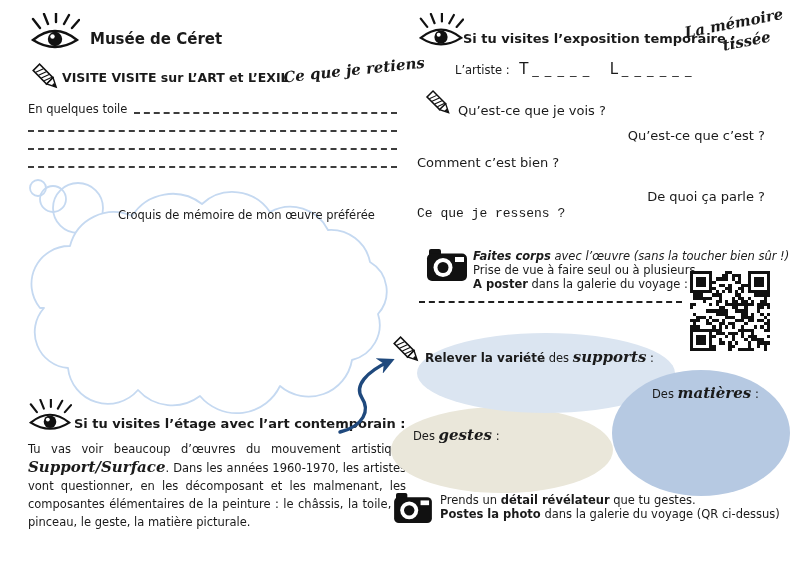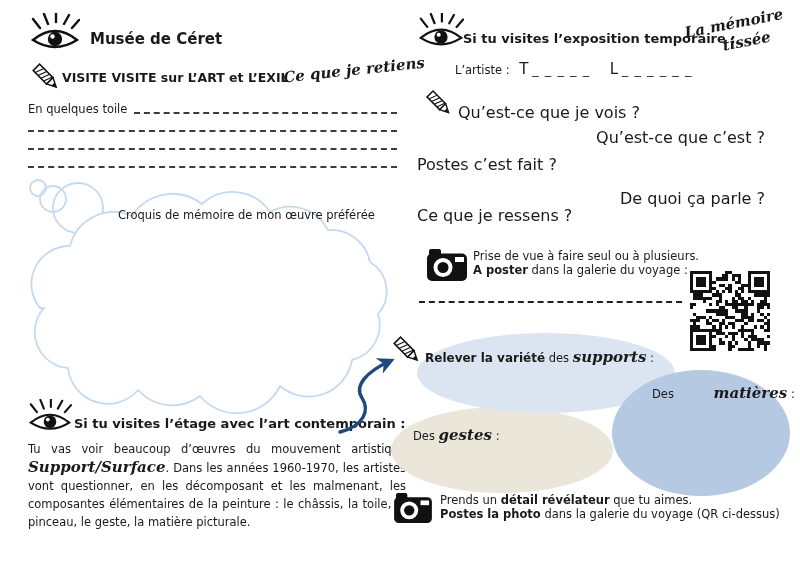--- a/index.html
+++ b/index.html
@@ -19,21 +19,21 @@
     font-family:"DejaVu Serif","Liberation Serif",serif;
     font-style:italic; font-weight:bold;
   }
   .script-note { font-size:15px; white-space:nowrap; }
   .write-line { border-bottom:2px dashed #3c3c3c; height:8px; }
   .sep-dashes { border-bottom:2px dashed #1f1f1f; height:6px; }
   .ellipse { border-radius:50%; }
   .ell-supports { background:#dbe5f1; }
   .ell-matieres { background:#b6c9e2; }
   .ell-gestes  { background:#eae7da; }
-  .qnum { font-size:16px; white-space:nowrap; }
+  .qnum { font-size:13px; white-space:nowrap; }
   .para { font-size:11.5px; line-height:18px; text-align:justify; }
   .initial { font-size:15px; font-family:"DejaVu Sans",sans-serif; }
   .blanks { font-size:13px; letter-spacing:1px; }
   svg { display:block; }
 </style>
 </head>
 <body>
 
 <div id="page">
 
@@ -127,32 +127,33 @@
   <svg class="abs" style="left:424px; top:88px;" width="32" height="32" viewBox="0 0 34 34">
     <g transform="rotate(-45 17 17)">
       <rect x="12.5" y="2" width="9" height="19" fill="#fff" stroke="#111" stroke-width="1.6"></rect>
       <path d="M13,5 L21,8 M13,9 L21,12 M13,13 L21,16 M13,17 L21,20" stroke="#111" stroke-width="1.1"></path>
       <path d="M12.5,21 L21.5,21 L17,30 Z" fill="#fff" stroke="#111" stroke-width="1.4"></path>
       <path d="M15.2,25.5 L18.8,25.5 L17,30 Z" fill="#111"></path>
     </g>
   </svg>
   <div class="abs qnum" style="left:458px; top:103px;">Qu’est-ce que je vois ?</div>
   <div class="abs qnum" style="left:558px; top:128px; width:207px; text-align:right;">Qu’est-ce que c’est ?</div>
-  <div class="abs qnum" style="left:417px; top:155px;">Postes c’est fait ?</div>
+  <div class="abs qnum" style="left:417px; top:155px;">Comment c’est bien ?</div>
   <div class="abs qnum" style="left:558px; top:189px; width:207px; text-align:right;">De quoi ça parle ?</div>
-  <div class="abs qnum" style="left:417px; top:206px;">Ce que je ressens ?</div>
+  <div class="abs qnum" style="left:417px; top:206px;font-family:Liberation Mono, monospace;">Ce que je ressens ?</div>
 
   <svg class="abs" style="left:426px; top:247px;" width="42" height="36" viewBox="0 0 42 36">
     <rect x="3" y="2" width="12" height="9" rx="2" fill="#111"></rect>
     <rect x="1" y="6.5" width="40" height="27.5" rx="5" fill="#111"></rect>
     <rect x="29" y="10" width="9" height="5" fill="#fff"></rect>
     <circle cx="17" cy="20.5" r="9.5" fill="#fff"></circle>
     <circle cx="17" cy="20.5" r="5.5" fill="#111"></circle>
   </svg>
   <div class="abs txt" style="left:473px; top:249px;">
+    <div><span class="b i">Faites corps</span><span class="i"> avec l’œuvre (sans la toucher bien sûr !)</span></div>
     <div>Prise de vue à faire seul ou à plusieurs.</div>
     <div><span class="b">A poster</span><span> dans la galerie du voyage :</span></div>
   </div>
   <div class="abs sep-dashes" style="left:419px; top:297px; width:263px;"></div>
 
   <svg class="abs" style="left:690px; top:271px; shape-rendering:crispEdges;" width="80" height="80" viewBox="0 0 25 25" id="qr">
       <rect x="0" y="0" width="1" height="1" fill="#111"></rect>
       <rect x="1" y="0" width="1" height="1" fill="#111"></rect>
       <rect x="2" y="0" width="1" height="1" fill="#111"></rect>
       <rect x="3" y="0" width="1" height="1" fill="#111"></rect>
@@ -481,31 +482,31 @@
       <rect x="12.5" y="2" width="9" height="19" fill="#fff" stroke="#111" stroke-width="1.6"></rect>
       <path d="M13,5 L21,8 M13,9 L21,12 M13,13 L21,16 M13,17 L21,20" stroke="#111" stroke-width="1.1"></path>
       <path d="M12.5,21 L21.5,21 L17,30 Z" fill="#fff" stroke="#111" stroke-width="1.4"></path>
       <path d="M15.2,25.5 L18.8,25.5 L17,30 Z" fill="#111"></path>
     </g>
   </svg>
   <div class="abs txt" style="left:425px; top:350px; z-index:3;">
     <span class="b" style="font-size:12px;">Relever la variété</span><span> des </span><span class="script" style="font-size:15px;">supports</span><span> :</span>
   </div>
   <div class="abs txt" style="left:652px; top:386px; z-index:3;">
-    <span>Des </span><span class="script" style="font-size:15px;margin-left:36px;">matières</span><span> :</span>
+    <span>Des </span><span class="script" style="font-size:15px;">matières</span><span> :</span>
   </div>
   <div class="abs txt" style="left:413px; top:428px; z-index:3;">
     <span>Des </span><span class="script" style="font-size:15px;">gestes</span><span> :</span>
   </div>
 
   <svg class="abs" style="left:393px; top:491px; z-index:3;" width="40" height="34" viewBox="0 0 42 36">
     <rect x="3" y="2" width="12" height="9" rx="2" fill="#111"></rect>
     <rect x="1" y="6.5" width="40" height="27.5" rx="5" fill="#111"></rect>
     <rect x="29" y="10" width="9" height="5" fill="#fff"></rect>
     <circle cx="17" cy="20.5" r="9.5" fill="#fff"></circle>
     <circle cx="17" cy="20.5" r="5.5" fill="#111"></circle>
   </svg>
   <div class="abs txt" style="left:440px; top:493px; z-index:3;">
-    <div><span>Prends un </span><span class="b">détail révélateur</span><span> que tu aimes.</span></div>
+    <div><span>Prends un </span><span class="b">détail révélateur</span><span> que tu gestes.</span></div>
     <div><span class="b">Postes la photo</span><span> dans la galerie du voyage (QR ci-dessus)</span></div>
   </div>
 
 </div>
 
 </body></html>

